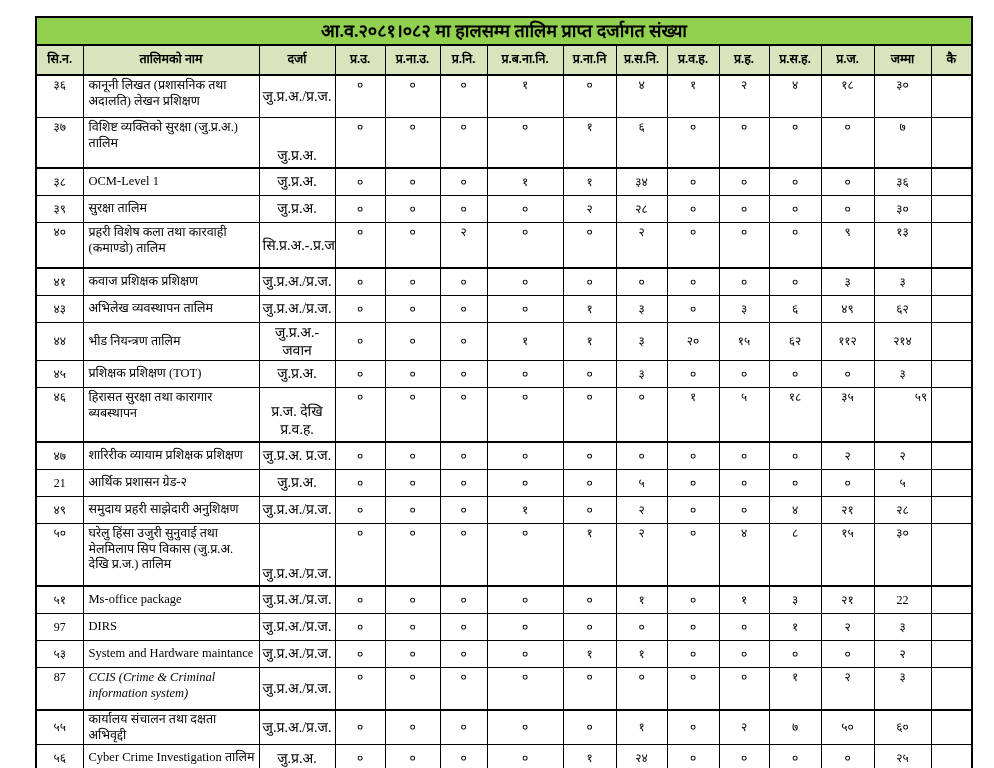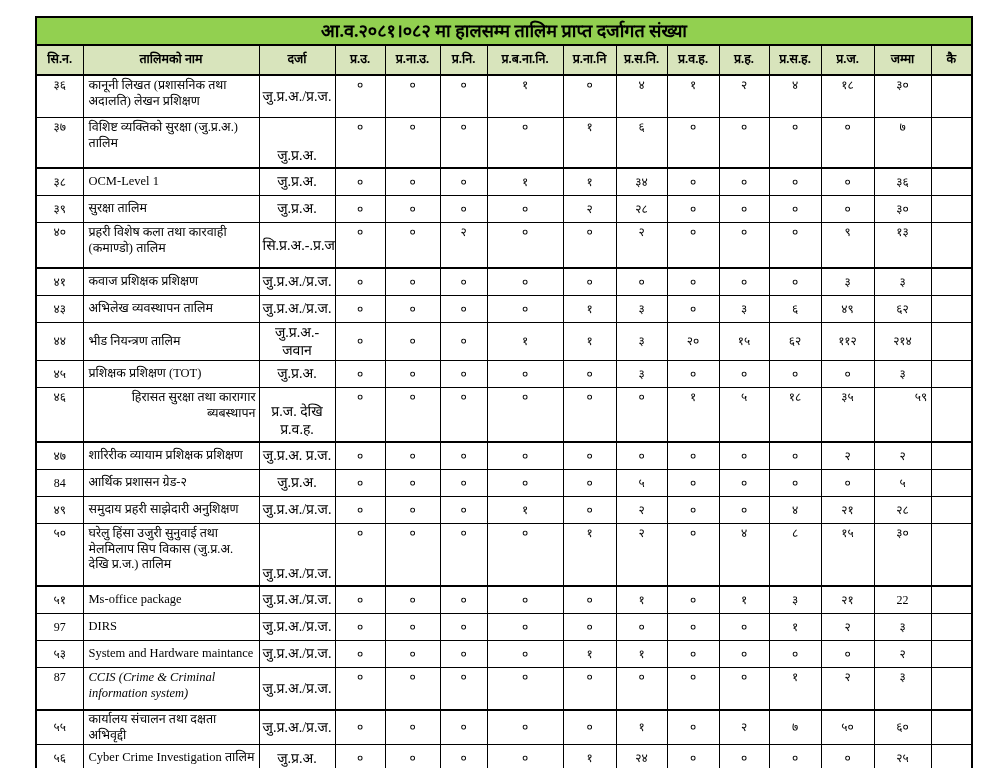--- a/index.html
+++ b/index.html
@@ -244,21 +244,21 @@
           <td>३</td>
           <td>०</td>
           <td>०</td>
           <td>०</td>
           <td>०</td>
           <td>३</td>
           <td></td>
         </tr>
         <tr class="body-row tall thick-b">
           <td style="height: 48px;">४६</td>
-          <td class="name" style="height: 48px; text-align: right;">हिरासत सुरक्षा तथा कारागार ब्यबस्थापन</td>
+          <td class="name" style="height: 48px;">हिरासत सुरक्षा तथा कारागार ब्यबस्थापन</td>
           <td class="rank bot" style="height: 48px;">प्र.ज. देखि प्र.व.ह.</td>
           <td style="height: 48px;">०</td>
           <td style="height: 48px;">०</td>
           <td style="height: 48px;">०</td>
           <td style="height: 48px;">०</td>
           <td style="height: 48px;">०</td>
           <td style="height: 48px;">०</td>
           <td style="height: 48px;">१</td>
           <td style="height: 48px;">५</td>
           <td style="height: 48px;">१८</td>
@@ -277,21 +277,21 @@
           <td>०</td>
           <td>०</td>
           <td>०</td>
           <td>०</td>
           <td>०</td>
           <td>२</td>
           <td>२</td>
           <td></td>
         </tr>
         <tr class="body-row">
-          <td>84</td>
+          <td>21</td>
           <td class="name">आर्थिक प्रशासन ग्रेड-२</td>
           <td class="rank mid">जु.प्र.अ.</td>
           <td>०</td>
           <td>०</td>
           <td>०</td>
           <td>०</td>
           <td>०</td>
           <td>५</td>
           <td>०</td>
           <td>०</td>

